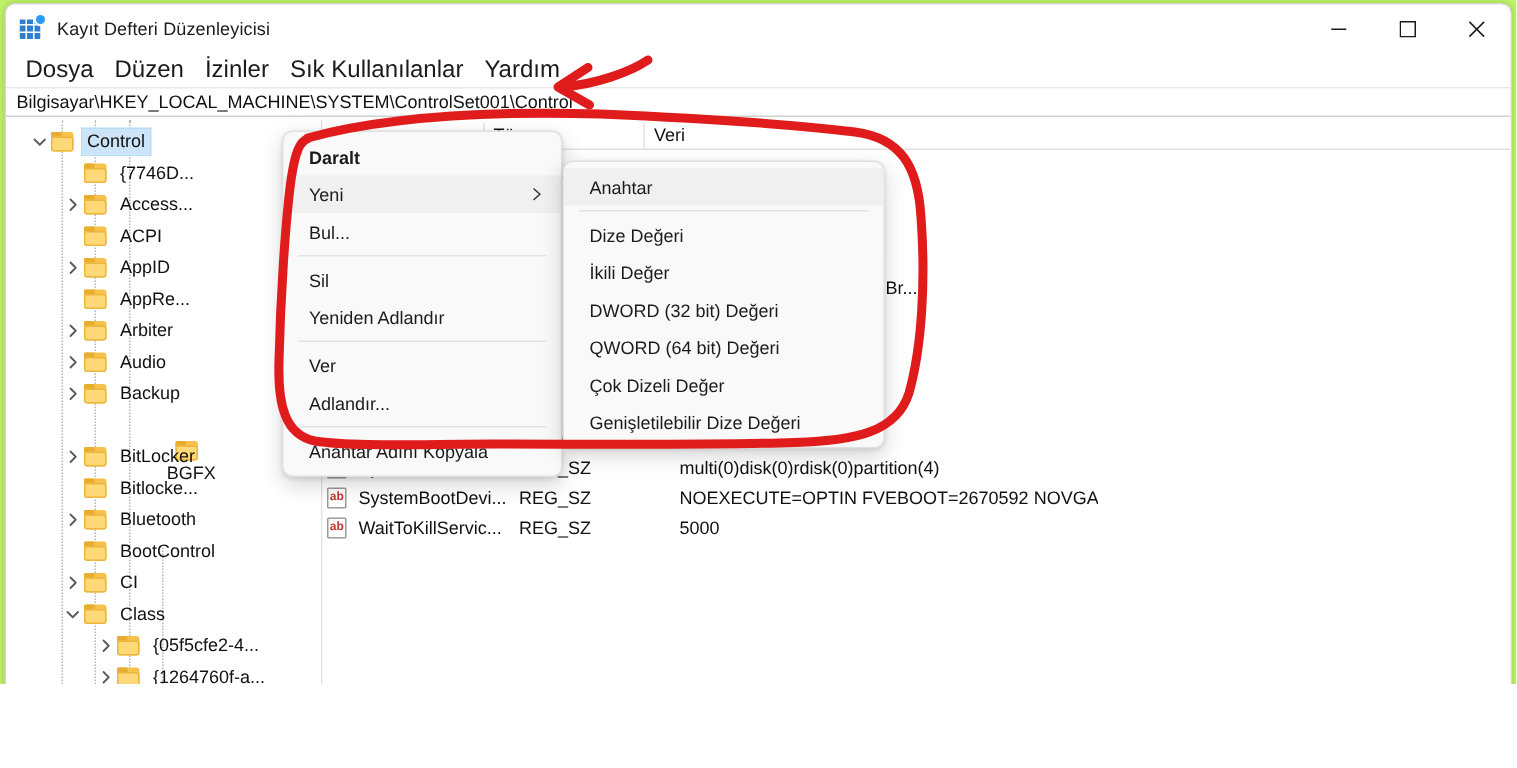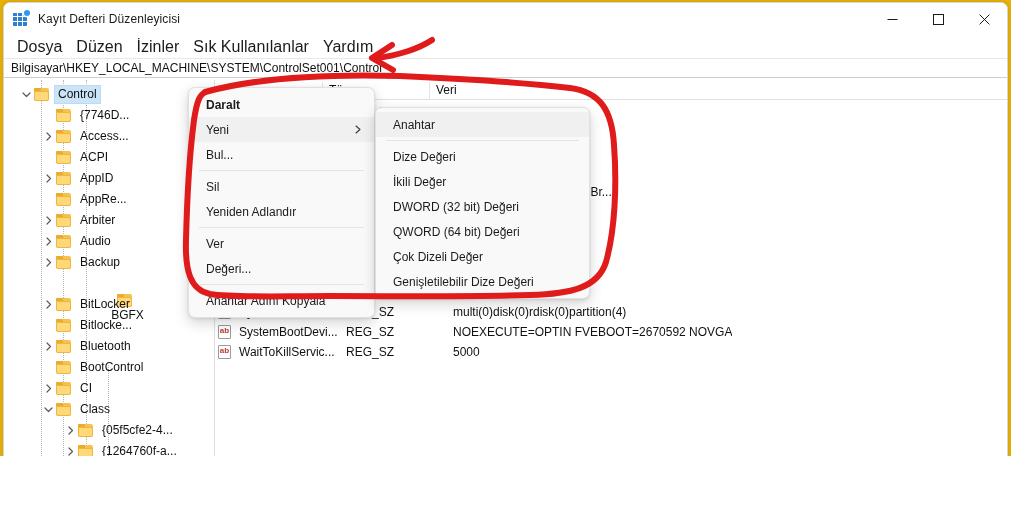--- a/index.html
+++ b/index.html
@@ -6,21 +6,21 @@
   html, body {
     margin: 0; padding: 0;
     width: 1011px; height: 512px;
     background: #ffffff;
     font-family: "Liberation Sans", sans-serif;
     overflow: hidden;
   }
   #app {
     position: relative;
     width: 1011px; height: 456px;
-    background: #eab308;
+    background: #bef264;
     overflow: hidden;
   }
 
   
   .window {
     position: absolute;
     left: 3px; top: 2px;
     width: 1005px; height: 505px;
     background: #ffffff;
     border: 1px solid #d6d6d6;
@@ -729,21 +729,21 @@
           <span>Sil</span>
         </div>
         <div class="mi">
           <span>Yeniden Adlandır</span>
         </div>
         <div class="msep"></div>
         <div class="mi">
           <span>Ver</span>
         </div>
         <div class="mi">
-          <span>Değeri...</span>
+          <span>Adlandır...</span>
         </div>
         <div class="msep"></div>
         <div class="mi">
           <span>Anahtar Adını Kopyala</span>
         </div>
       </div>
 
     <div class="ctxmenu" id="ctx-sub">
         <div class="mi hl">
           <span>Anahtar</span>

